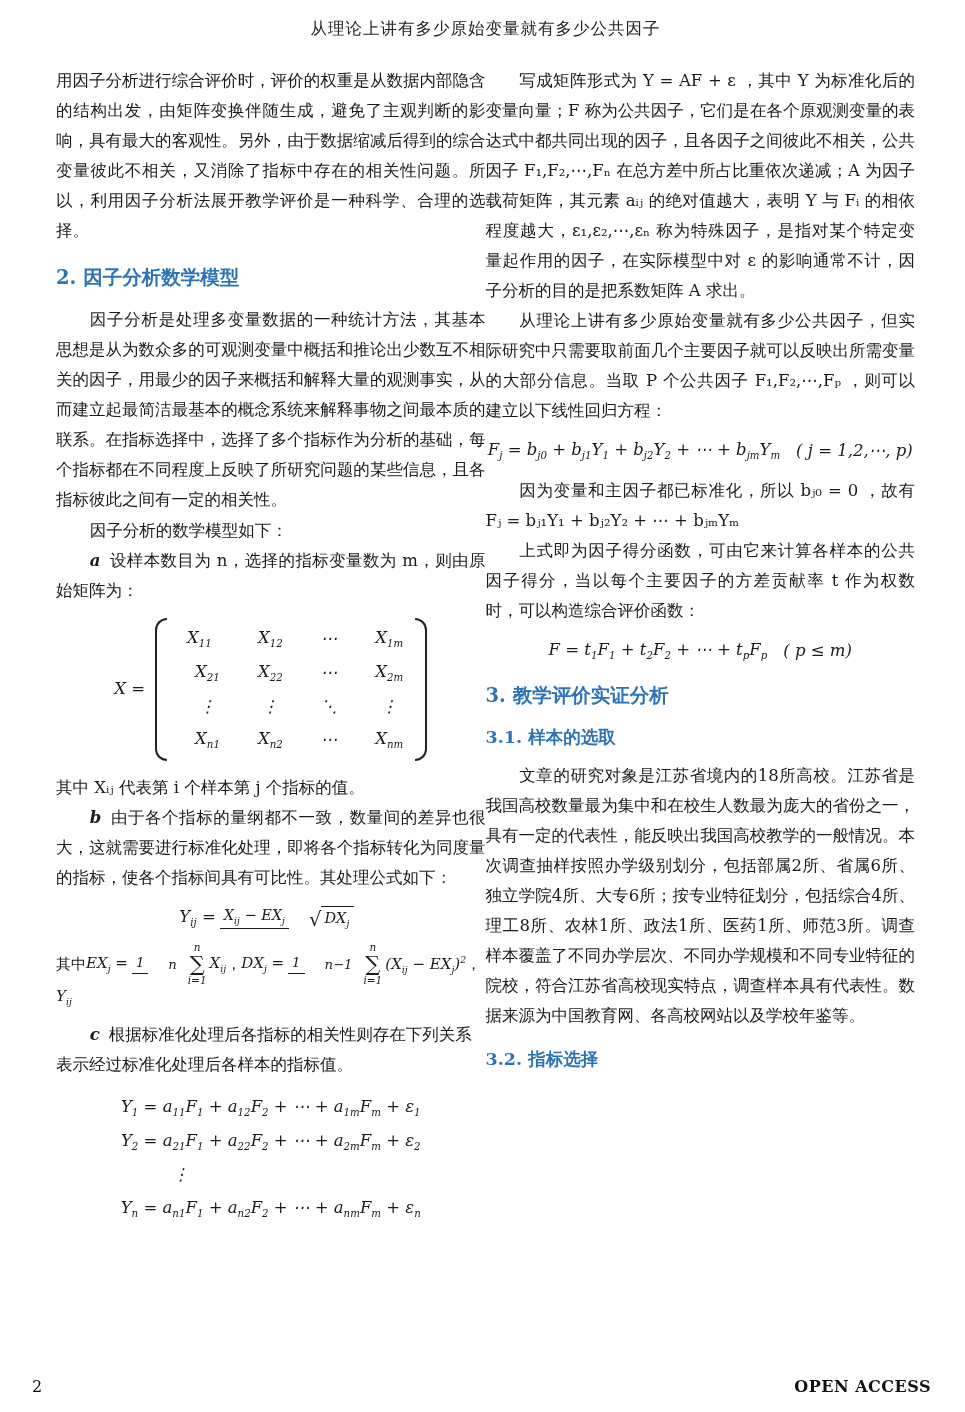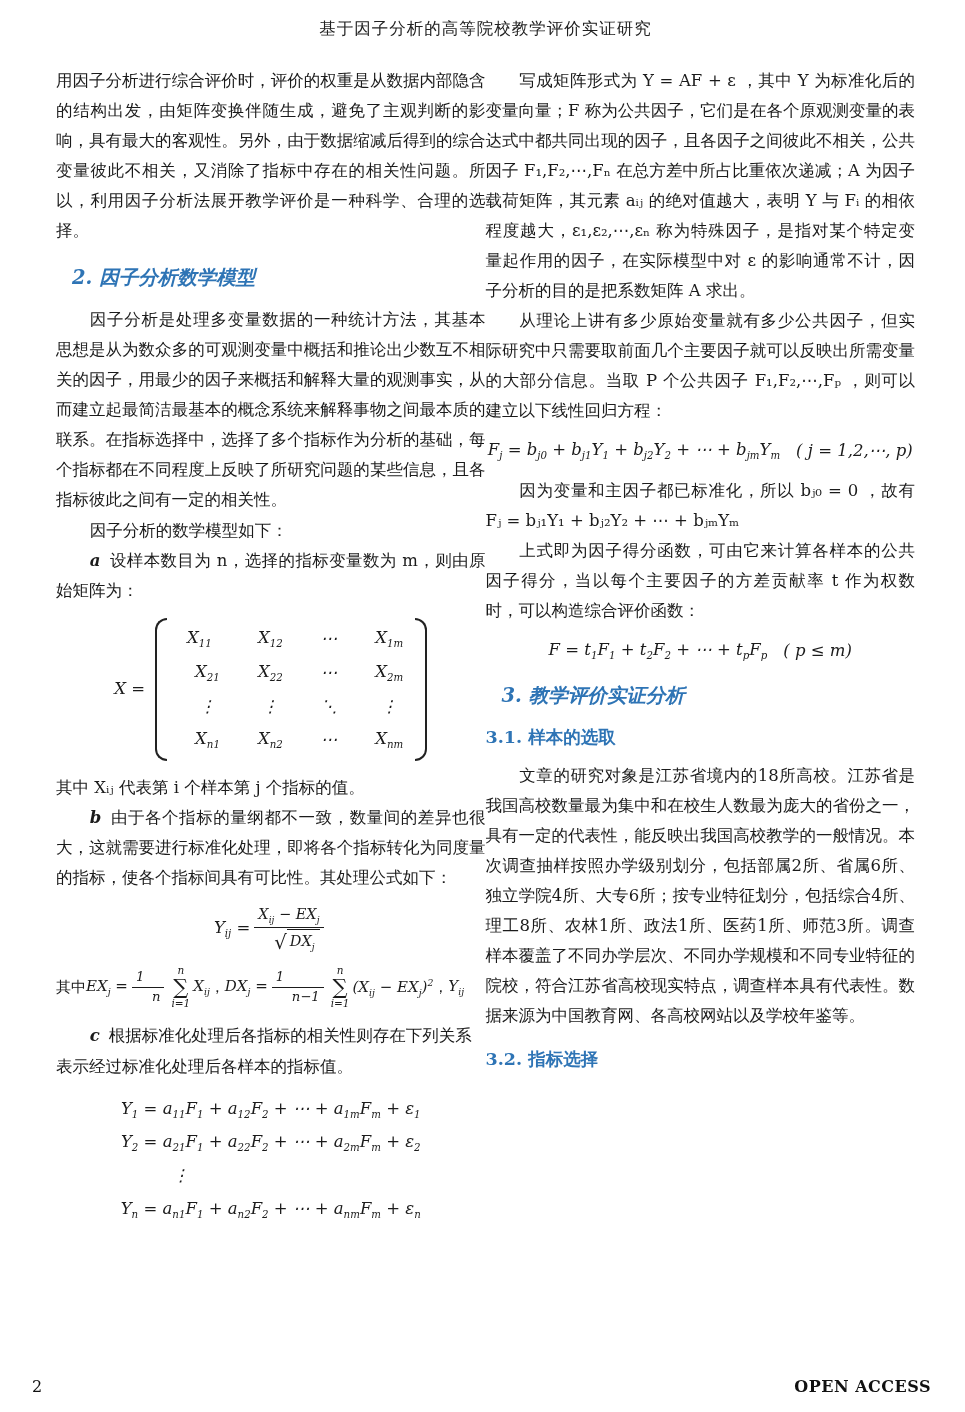--- a/index.html
+++ b/index.html
@@ -12,42 +12,42 @@
   .header-title {
     text-align:center; font-size:16.5px; letter-spacing:1px; color:#222;
     margin:4px 0 26px;
   }
   .columns { display:flex; }
   .col { width:50%; font-size:16.5px; line-height:1.82; text-align:justify; }
   p.para { margin:0; }
   .indent { text-indent:2.05em; }
   .heading-1 {
     color:var(--hblue); font-weight:bold; font-size:19.5px;
-    margin:18px 16px 14px; text-indent:0; line-height:1.4;font-style:italic;
+    margin:18px 0 14px; text-indent:0; line-height:1.4;
   }
   .heading-2 {
     color:var(--hblue); font-weight:bold; font-size:17.5px;
     margin:16px 0 12px; text-indent:0; line-height:1.4;
   }
   .item-label { font-weight:bold; font-style:italic; margin-right:9px; }
 
   .formula-line {
     display:flex; justify-content:center; align-items:center;
     margin:12px 0; font-size:16.5px; flex-wrap:wrap; line-height:1.4;
   }
   .formula-line.left-align { justify-content:flex-start; }
   .formula-line .math + .math { margin-left:16px; }
   .moments { font-size:15px; }
 
   .math { font-style:italic; }
   .ftext { font-style:normal; }
   sub,sup { font-size:0.62em; }
 
   .frac {
-    display:inline-flex; flex-direction:column; 
+    display:inline-flex; flex-direction:row; align-items:center;
     vertical-align:middle; margin:0 4px; font-size:0.88em;
   }
   .frac .num { border-bottom:1.3px solid #1b1b1b; padding:0 4px 1px; line-height:1.25; }
   .frac .den { padding:1px 4px 0; line-height:1.25; }
 
   .sum { display:inline-flex; flex-direction:column; align-items:center; vertical-align:middle; margin:0 3px; }
   .sum .top,.sum .bot { font-size:10.5px; line-height:1.1; font-style:italic; }
   .sum .sig { font-size:21px; line-height:1; font-style:normal; }
 
   .sqrt { display:inline-flex; align-items:flex-end; }
@@ -70,21 +70,21 @@
     display:flex; justify-content:space-between; align-items:baseline;
     font-size:16px; color:#111;
   }
   .open-access { font-weight:bold; letter-spacing:0.5px; }
 </style>
 </head>
 <body>
 
 <div class="page">
 
-  <div class="header-title">基于因子分析的高等院校教学评价实证研究</div>
+  <div class="header-title">从理论上讲有多少原始变量就有多少公共因子</div>
 
   <div class="columns">
 
     <div class="col">
       <p class="para">用因子分析进行综合评价时，评价的权重是从数据内部隐含的结构出发，由矩阵变换伴随生成，避免了主观判断的影响，具有最大的客观性。另外，由于数据缩减后得到的综合变量彼此不相关，又消除了指标中存在的相关性问题。所以，利用因子分析法展开教学评价是一种科学、合理的选择。</p>
 
       <h2 class="heading-1">2. 因子分析数学模型</h2>
 
       <p class="para indent">因子分析是处理多变量数据的一种统计方法，其基本思想是从为数众多的可观测变量中概括和推论出少数互不相关的因子，用最少的因子来概括和解释大量的观测事实，从而建立起最简洁最基本的概念系统来解释事物之间最本质的联系。在指标选择中，选择了多个指标作为分析的基础，每个指标都在不同程度上反映了所研究问题的某些信息，且各指标彼此之间有一定的相关性。</p>
       <p class="para indent">因子分析的数学模型如下：</p>

